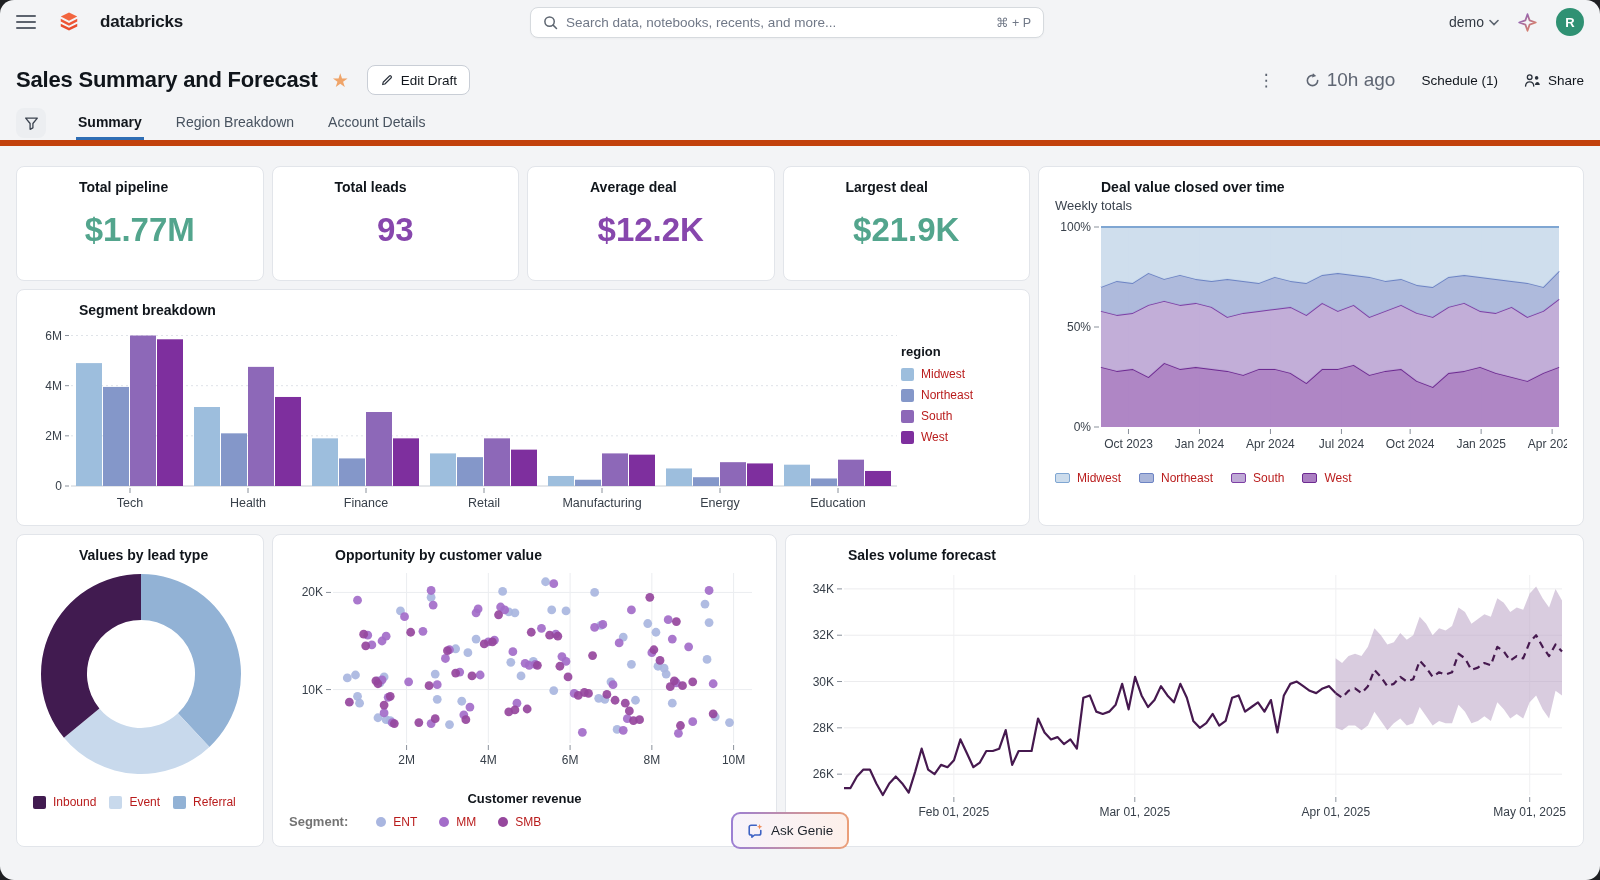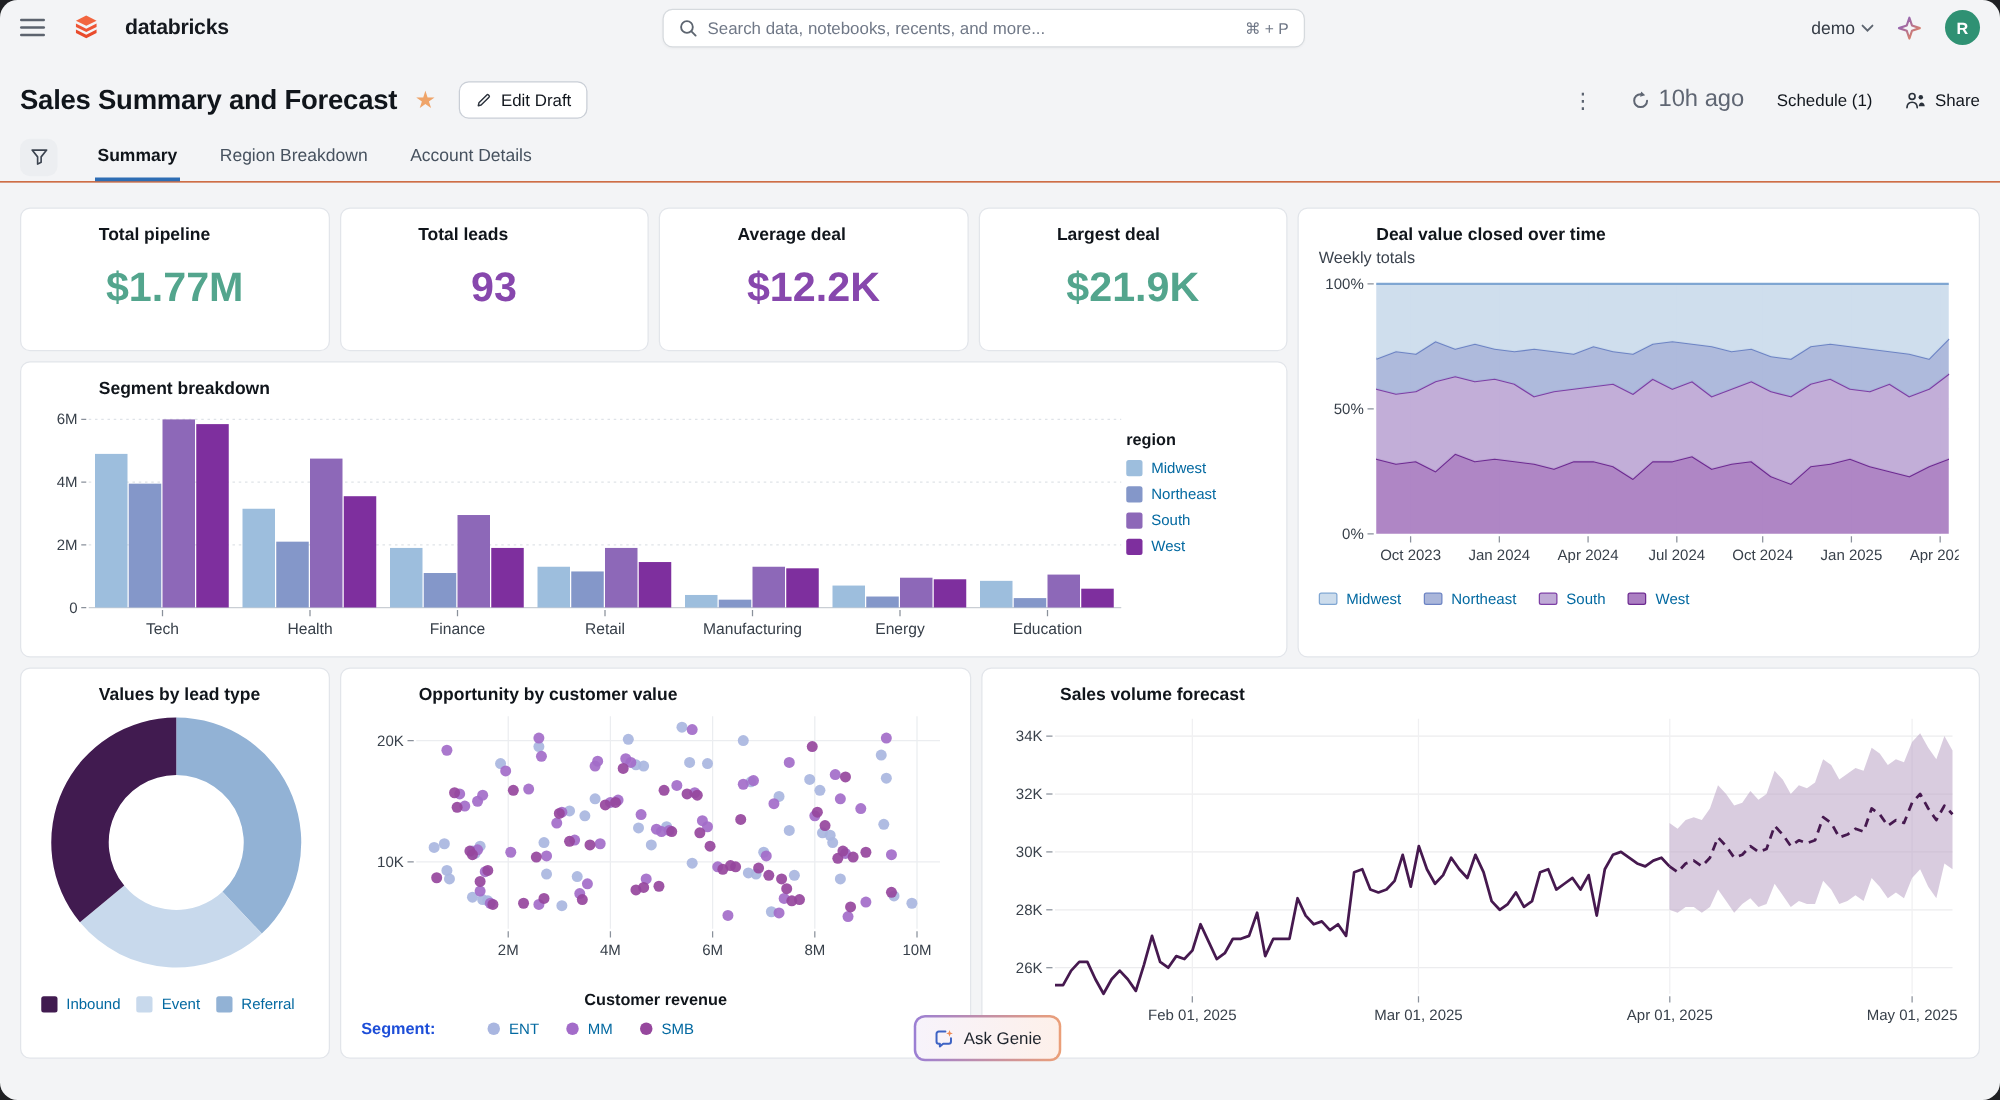--- a/index.html
+++ b/index.html
@@ -31,46 +31,46 @@
   .page-title{ font-size:22px; font-weight:700; color:#10151b; letter-spacing:-0.2px; }
   .star{ color:#efa469; font-size:19px; margin-left:14px; cursor:pointer; }
   .edit-btn{ margin-left:18px; background:#fff; border:1px solid #c9ced6; border-radius:8px; height:30px;
              display:flex; align-items:center; gap:7px; padding:0 12px; font-size:13.5px; color:#11161d; cursor:pointer; }
   .header-right{ margin-left:auto; display:flex; align-items:center; gap:26px; }
   .kebab{ font-size:17px; color:#5b6370; letter-spacing:0; cursor:pointer; padding:0 4px; }
   .refresh{ display:flex; align-items:center; gap:7px; color:#5f6673; font-size:19px; cursor:pointer; }
   .hdr-btn{ display:flex; align-items:center; gap:7px; color:#11161d; font-size:13.5px; cursor:pointer; }
 
   
-  .tabs-row{ margin-top:6px; padding:0 16px; display:flex; align-items:stretch; gap:30px; border-bottom:1px solid #c2410c; height:40px;}
+  .tabs-row{ margin-top:6px; padding:0 16px; display:flex; align-items:stretch; gap:30px; border-bottom:6px solid #c2410c; height:40px;}
   .filter-btn{ width:30px; height:30px; background:#eceef1; border-radius:8px; display:flex; align-items:center; justify-content:center; cursor:pointer; align-self:center;}
   .tab{ font-size:14px; color:#47525f; display:flex; align-items:center; cursor:pointer; border-bottom:3px solid transparent; padding:0 2px;}
   .tab.active{ font-weight:700; color:#10151b; border-bottom-color:#2e6db4; }
 
   
   .content{ padding:20px 16px 0; }
   .grid-top{ display:grid; grid-template-columns:repeat(4,1fr) 546px; grid-template-rows:115px 237px; gap:8px; }
   .grid-bottom{ display:grid; grid-template-columns:248px 505px 1fr; gap:8px; margin-top:8px; height:313px; }
   .card{ background:#fff; border:1px solid #e2e5ea; border-radius:8px; padding:12px 16px; overflow:hidden; }
   .card-title{ font-size:14px; font-weight:700; color:#10151b;margin-left:46px; }
   .card-subtitle{ font-size:13px; color:#3b434e; margin-top:3px; }
   .kpi-value{ text-align:center; font-size:33px; font-weight:700; margin-top:16px; }
   .card-area{ grid-column:5; grid-row:1/3; }
   .card-bars{ grid-column:1/5; grid-row:2; }
   .bars-flex{ display:flex; }
   .legend-col{ width:96px; padding-top:26px; }
   .legend-title{ font-size:13px; font-weight:700; color:#10151b; margin-bottom:8px; }
-  .legend-item{ display:flex; align-items:center; gap:7px; font-size:12px; color:#0369a1; margin-bottom:7px; cursor:pointer; }
+  .legend-item{ display:flex; align-items:center; gap:7px; font-size:12px; color:#b91c1c; margin-bottom:7px; cursor:pointer; }
   .legend-row{ display:flex; align-items:center; gap:18px; font-size:12px; color:#333a44; margin-top:6px; }
   .legend-row .legend-item{ margin-bottom:0; }
   .sw{ width:13px; height:13px; border-radius:2px; flex:0 0 auto; }
   .sw-wide{ width:15px; height:10px; border-radius:2px; flex:0 0 auto; }
   .dot{ width:10px; height:10px; border-radius:50%; flex:0 0 auto; }
   .xlabel{ text-align:center; font-size:13px; font-weight:700; color:#10151b; margin-top:16px; }
-  .seg-legend-label{ font-size:13px; font-weight:700; color:#1d4ed8; margin-right:20px;}
+  .seg-legend-label{ font-size:13px; font-weight:700; color:#737373; margin-right:6px;}
 
   
   .ask-genie{ position:absolute; left:731px; top:812px; height:37px; padding:2px; border-radius:9px;
               background:linear-gradient(90deg,#9b7fd4,#eb9f78); border:none; cursor:pointer; }
   .ask-genie-inner{ height:100%; border-radius:7px; background:linear-gradient(90deg,#f7f3fb,#fdf0ea);
                     display:flex; align-items:center; gap:8px; padding:0 14px; font-size:13.5px; color:#1d232b; font-family:"Liberation Sans",sans-serif;}
   svg text{ font-family:"Liberation Sans",sans-serif; }
 </style>
 </head>
 <body>

